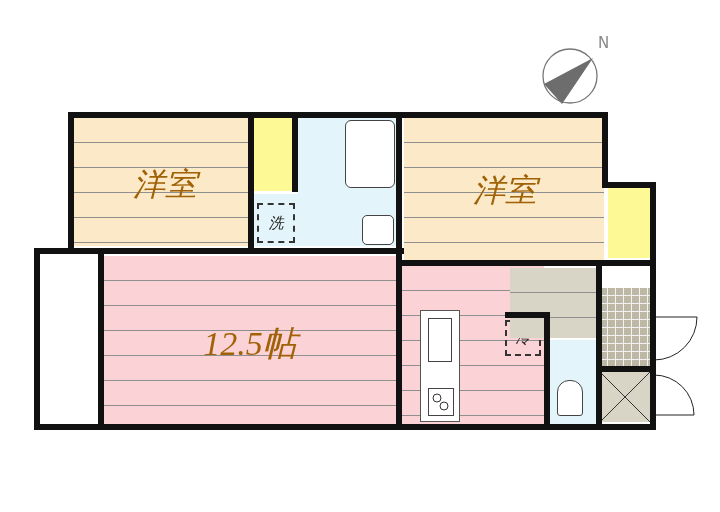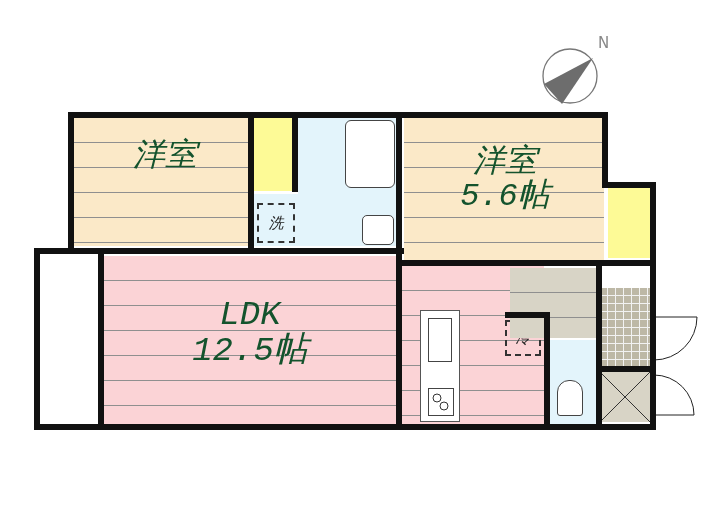--- a/index.html
+++ b/index.html
@@ -1,18 +1,18 @@
 <!DOCTYPE html>
 <html><head>
 <meta charset="utf-8">
 <style>
   html, body { margin: 0; padding: 0; background: #ffffff; }
   body { width: 720px; height: 512px; position: relative; overflow: hidden; font-family: "DejaVu Serif", serif; }
   .abs { position: absolute; }
-  .room-label { position: absolute; font-style: italic; color: #14532d; text-align: center; line-height: 1.05; font-family: Liberation Mono, monospace; }
+  .room-label { position: absolute; font-style: italic; color: #a16207; text-align: center; line-height: 1.05; font-family: Liberation Serif, serif; margin-top: 28px; }
   .wall { position: absolute; background: #111; }
   .floor-lines { background-image: repeating-linear-gradient(to bottom, transparent 0, transparent 24px, #8f8f8f 24px, #8f8f8f 25px); }
   .dash-box { position: absolute; border: 2px dashed #333; box-sizing: border-box; display: flex; align-items: center; justify-content: center; font-style: italic; font-size: 15px; color: #222; }
 </style>
 </head>
 <body>
 
 <div class="abs" style="left:540px;top:40px;width:80px;height:70px;">
   <svg width="80" height="70" viewBox="0 0 80 70">
     <circle cx="30" cy="36" r="27" fill="none" stroke="#777" stroke-width="1.3"></circle>
@@ -88,19 +88,17 @@
   <div class="wall" style="left:596px;top:260px;width:6px;height:170px;"></div>
   <div class="wall" style="left:544px;top:312px;width:6px;height:118px;"></div>
   <div class="wall" style="left:505px;top:312px;width:45px;height:6px;"></div>
   <div class="wall" style="left:596px;top:366px;width:60px;height:6px;"></div>
 
   <div class="room-label" style="left:90px;top:140px;width:150px;font-size:32px;">
     <div>洋室</div>
   </div>
   <div class="room-label" style="left:425px;top:146px;width:160px;font-size:32px;">
     <div>洋室</div>
-    <div>5.6帖</div>
   </div>
   <div class="room-label" style="left:160px;top:298px;width:180px;font-size:34px;">
-    <div>LDK</div>
     <div>12.5帖</div>
   </div>
 </div>
 
 </body></html>

